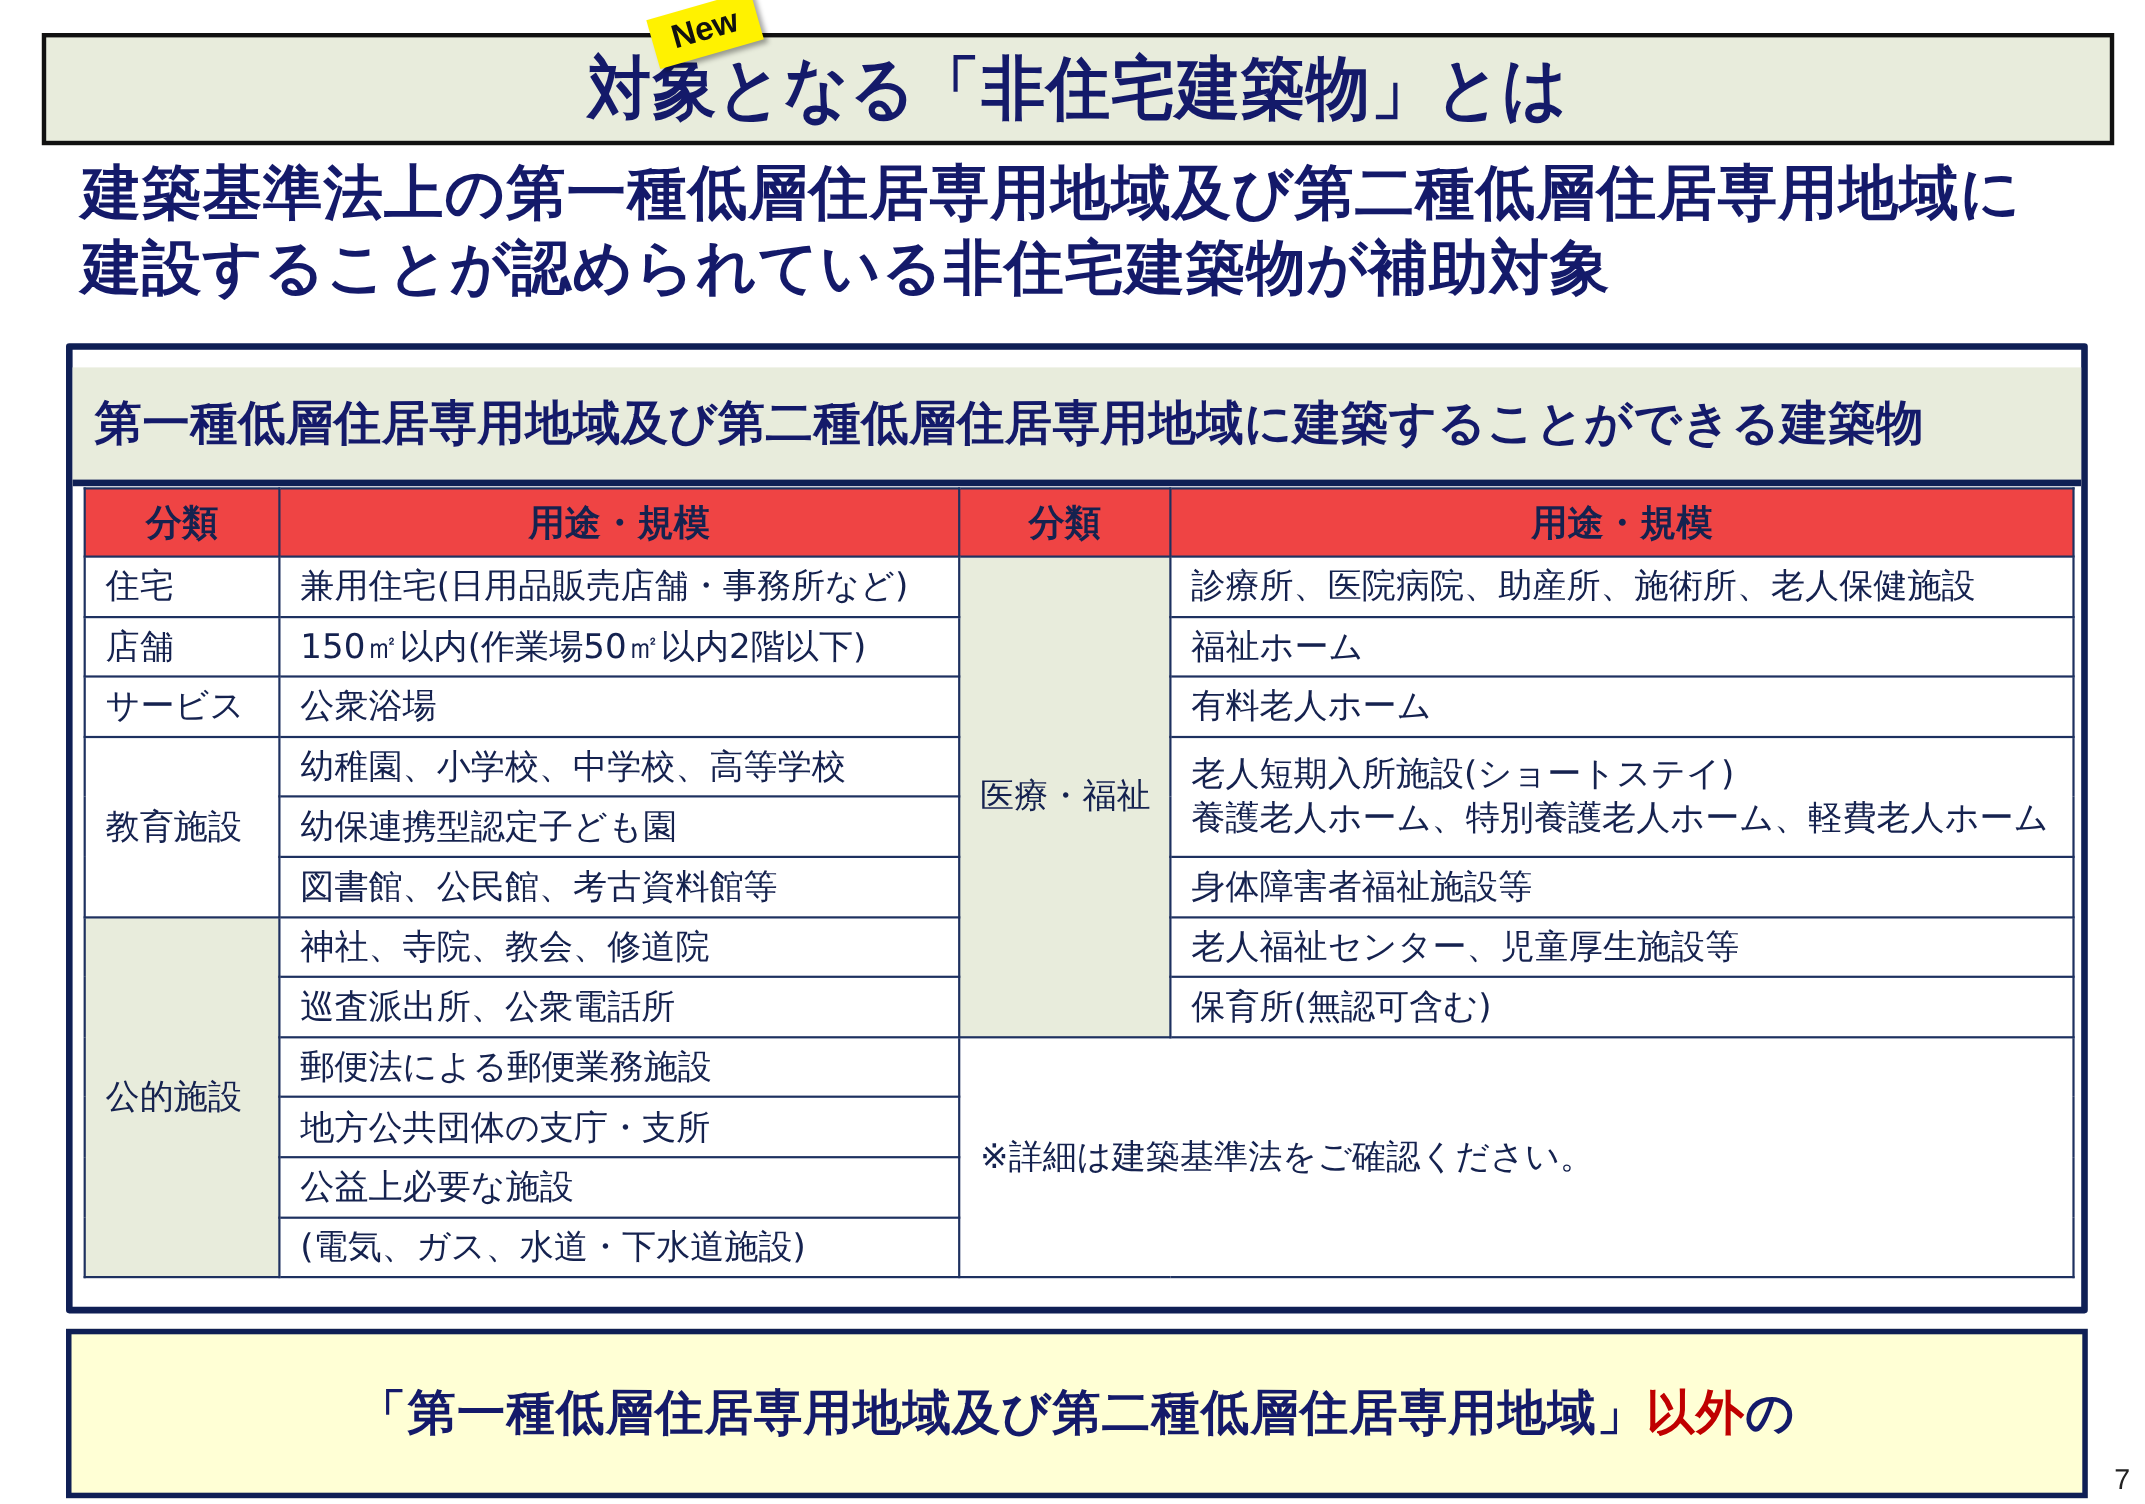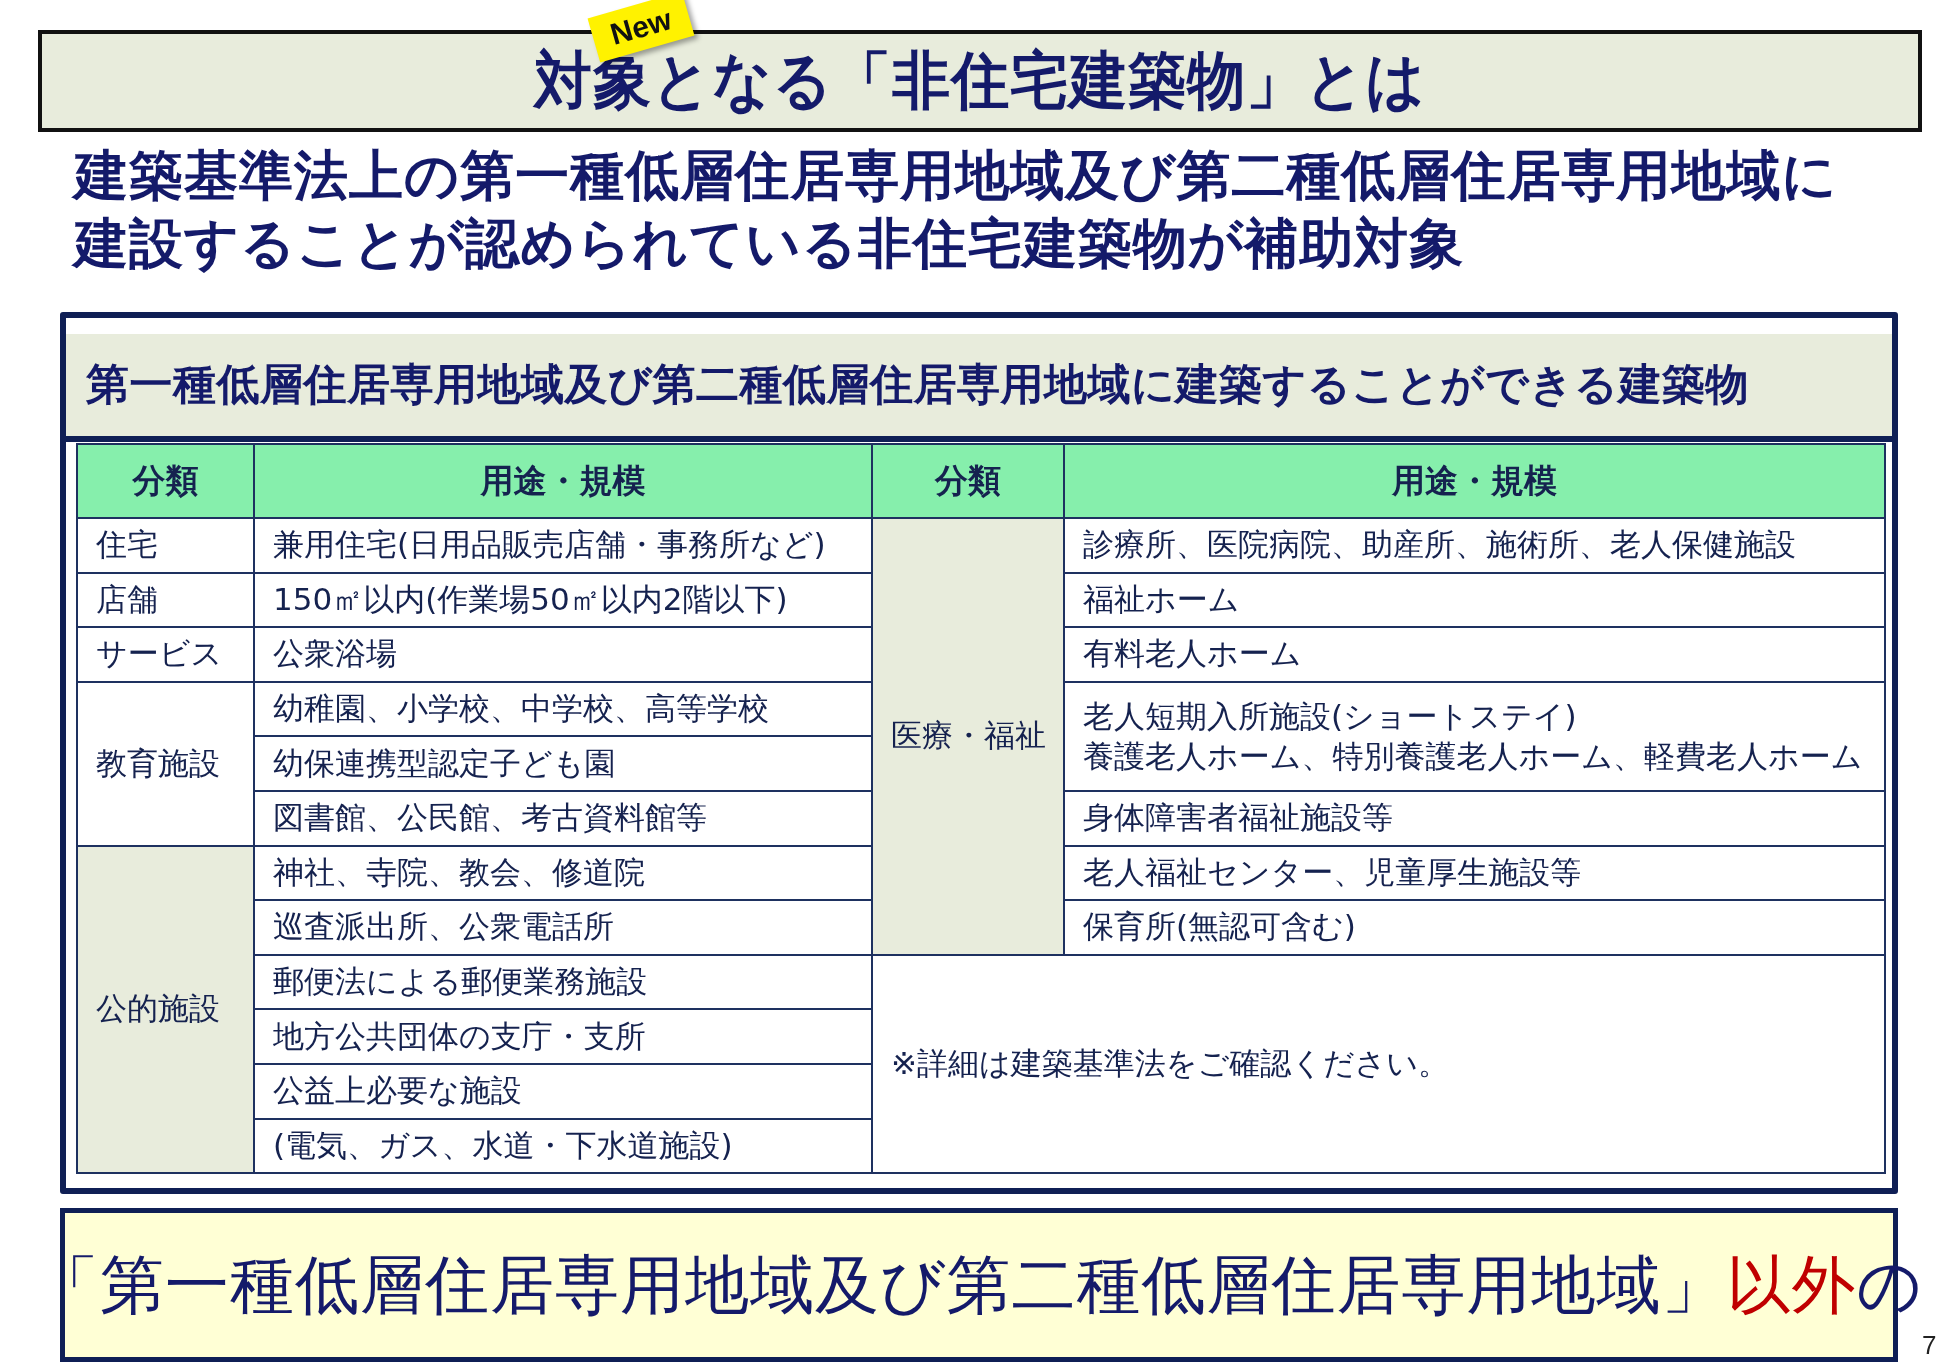--- a/index.html
+++ b/index.html
@@ -46,33 +46,33 @@
   table.uses {
     position: absolute; left: 10px; top: 125px; width: 1808px;
     border-collapse: collapse; table-layout: fixed;
   }
   table.uses td, table.uses th {
     border: 2px solid #1E3160; font-size: 31px; color: #15224F;
     height: 54.6px; padding: 0 0 0 18px; vertical-align: middle; white-space: nowrap;
     font-weight: normal;
   }
   table.uses th {
-    background: #86efac; font-weight: bold; text-align: center; padding: 0; font-size: 33px; height: 74px;
+    background: #ef4444; font-weight: bold; text-align: center; padding: 0; font-size: 33px; height: 62px;
   }
   td.cat { background: #E8ECDC; vertical-align: top; padding-top: 8px; }
   td.multi { line-height: 40px; padding-top: 4px; }
   td.note { vertical-align: top; padding-top: 10px; font-weight: bold; font-size: 29px; }
 
   .bottom-box {
     position: absolute; left: 60px; top: 1208px; width: 1838px; height: 154px;
     background: #FFFFD5; border: 5px solid #0F1F55;
     display: flex; flex-direction: column; align-items: center; justify-content: center;
   }
   .bottom-line {
-    font-size: 64px; font-weight: normal; color: #141A6A; line-height: 70px; letter-spacing: 1px; white-space: nowrap;
+    font-size: 44px; font-weight: bold; color: #141A6A; line-height: 70px; letter-spacing: 1px; white-space: nowrap;
   }
   .red { color: #C00000; }
 
   .page-number {
     position: absolute; left: 1922px; top: 1330px; font-size: 26px; color: #222222;
     font-family: "Liberation Sans", sans-serif;
   }
 </style>
 </head>
 <body>

